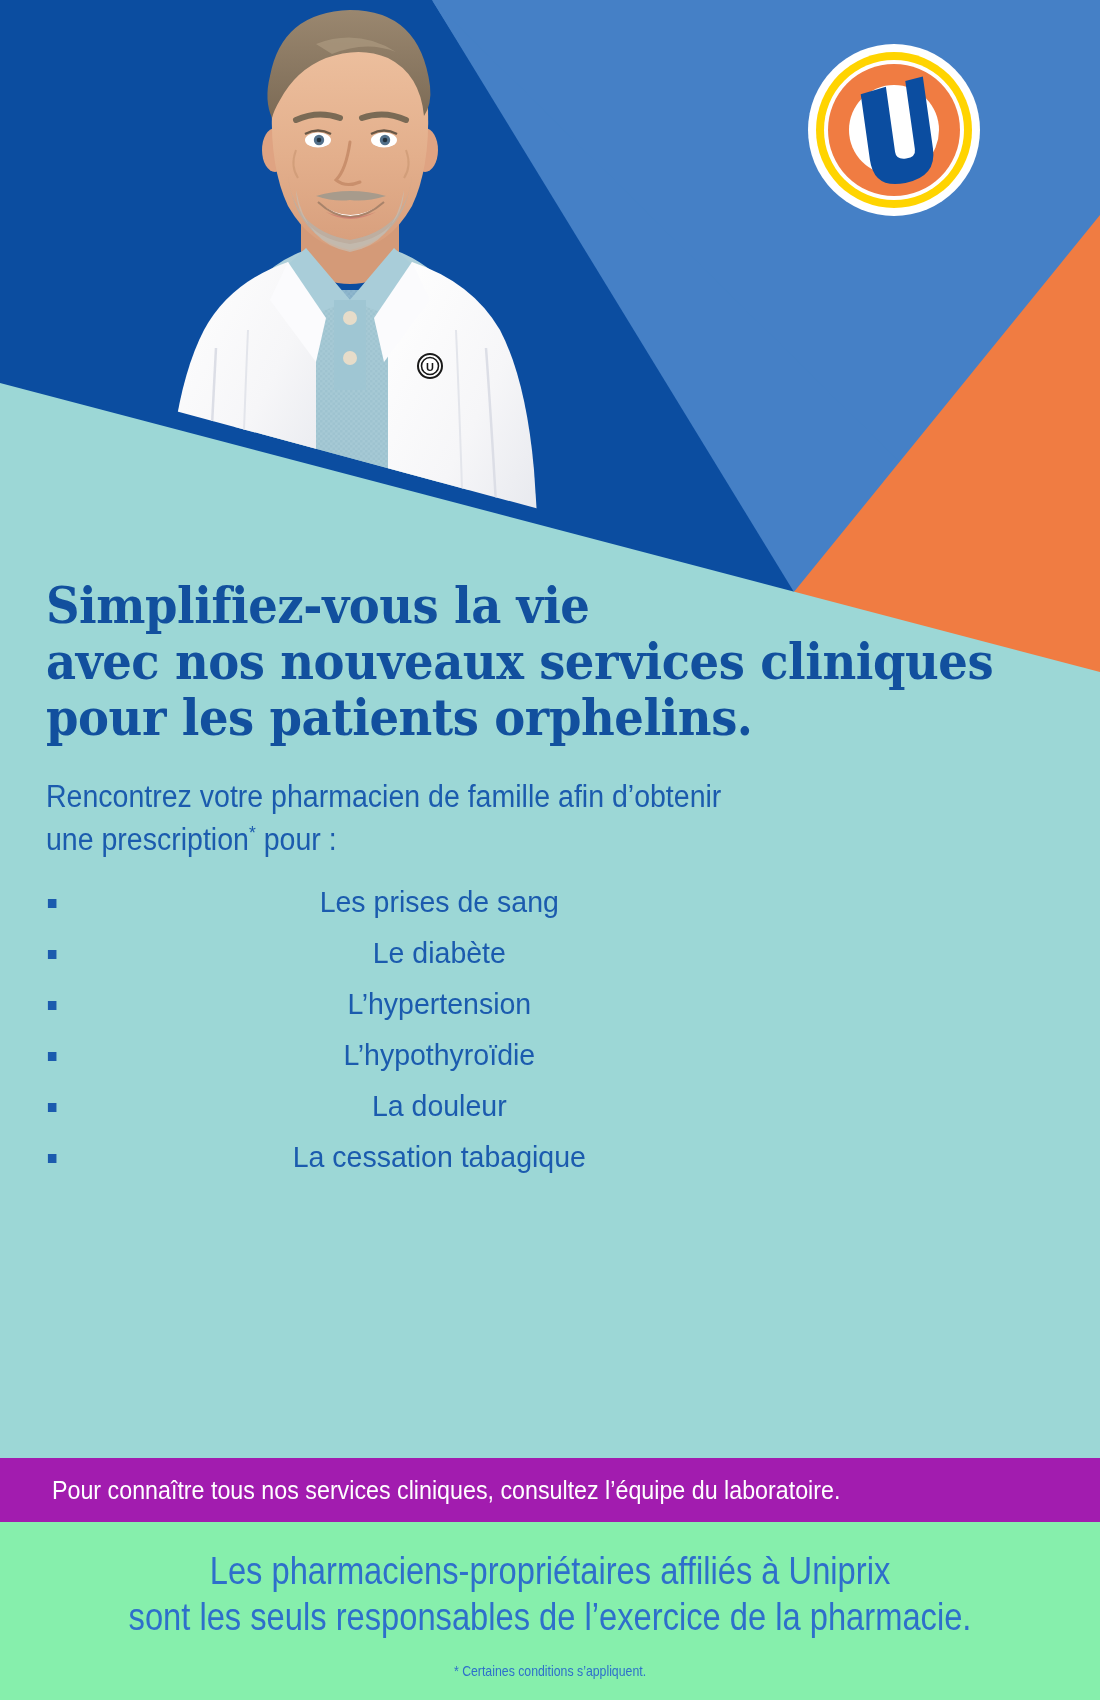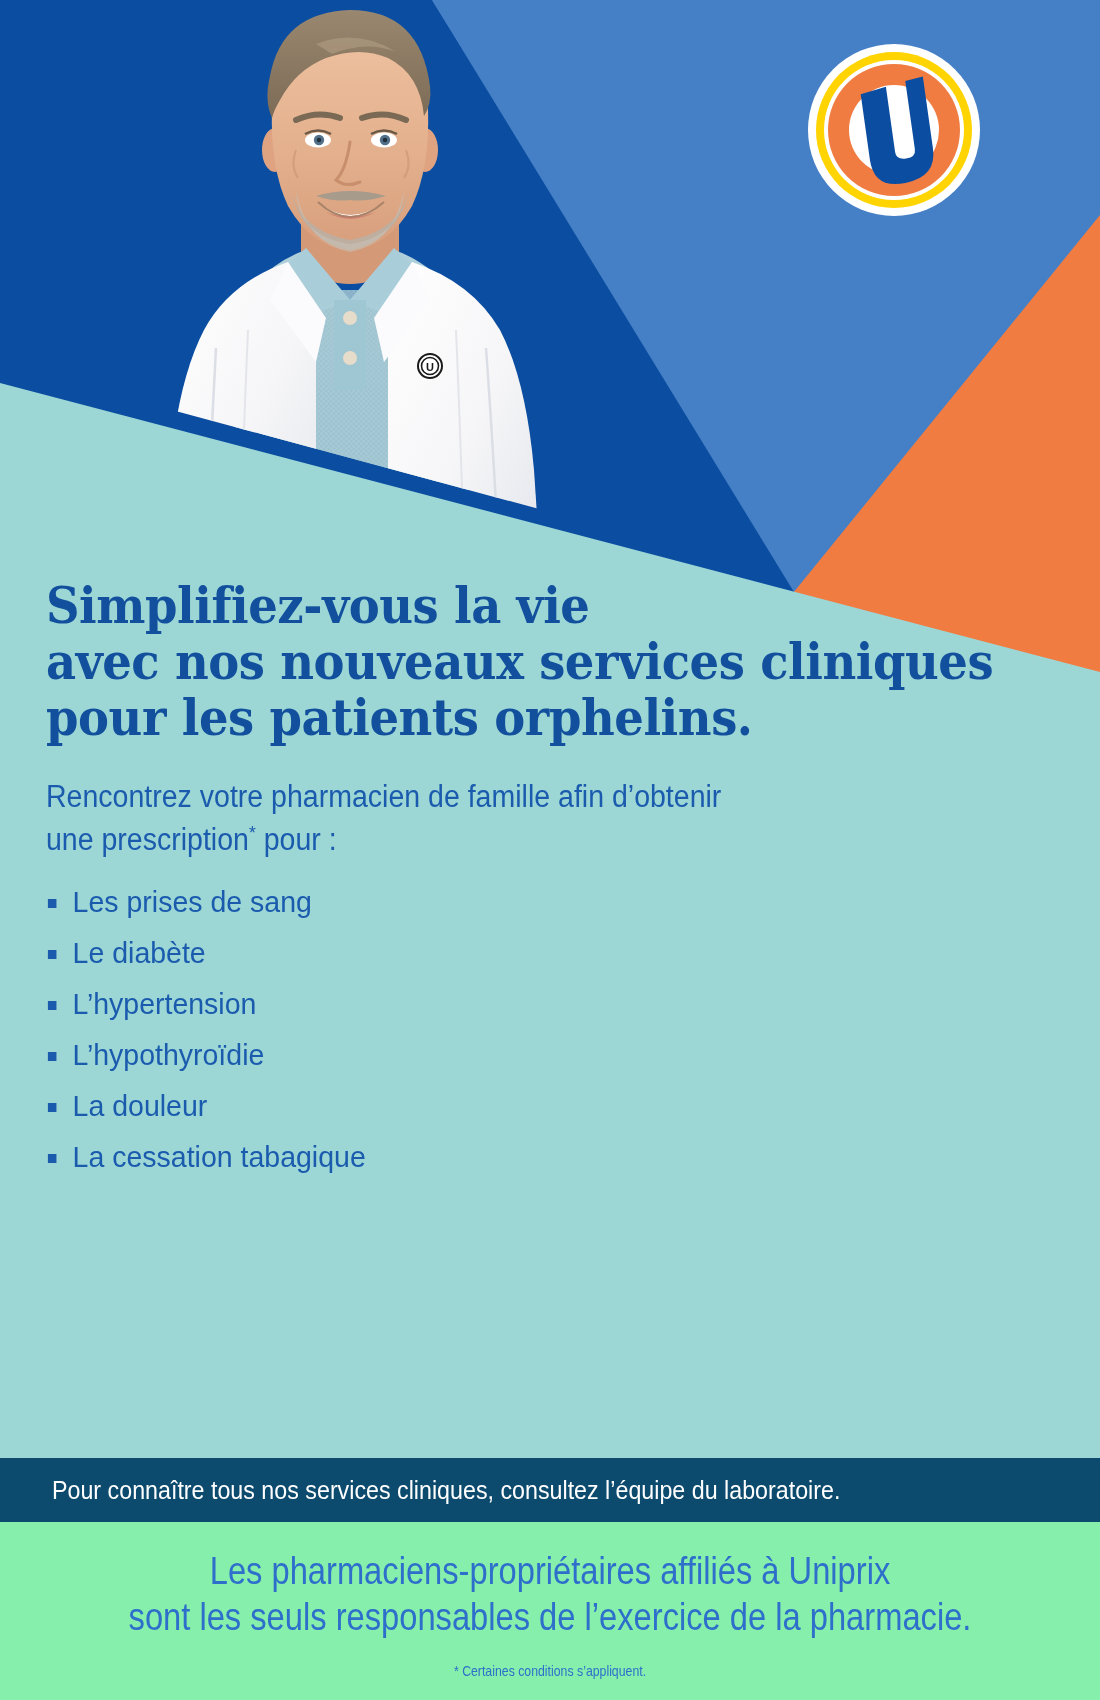--- a/index.html
+++ b/index.html
@@ -101,21 +101,21 @@
   }
   .subhead .sh-line{display:block;white-space:nowrap;}
   .subhead sup{font-size:19px;vertical-align:super;line-height:0;}
 
   .bullets{
     position:absolute;
     left:46px;
     top:876px;
     width:800px;
     list-style:none;
-    margin:0;padding:0;
+    margin:0;padding:0;text-align:center;
   }
   .bullets li{
     position:relative;
     color:#1B5BAE;
     font-size:30px;
     line-height:51px;
     font-weight:300;
     padding-left:28px;
     white-space:nowrap;
     transform:scaleX(0.95);
@@ -129,21 +129,21 @@
     background:#1B5BAE;
   }
 
   
   .orange-band{
     position:absolute;
     left:0;
     top:1458px;
     width:1100px;
     height:77px;
-    background:#0c4a6e;
+    background:#a21caf;
     z-index:6;
   }
   .orange-band .band-text{
     position:absolute;
     left:52px;
     top:17px;
     color:#FFFFFF;
     font-size:25px;
     line-height:30px;
     font-weight:400;

